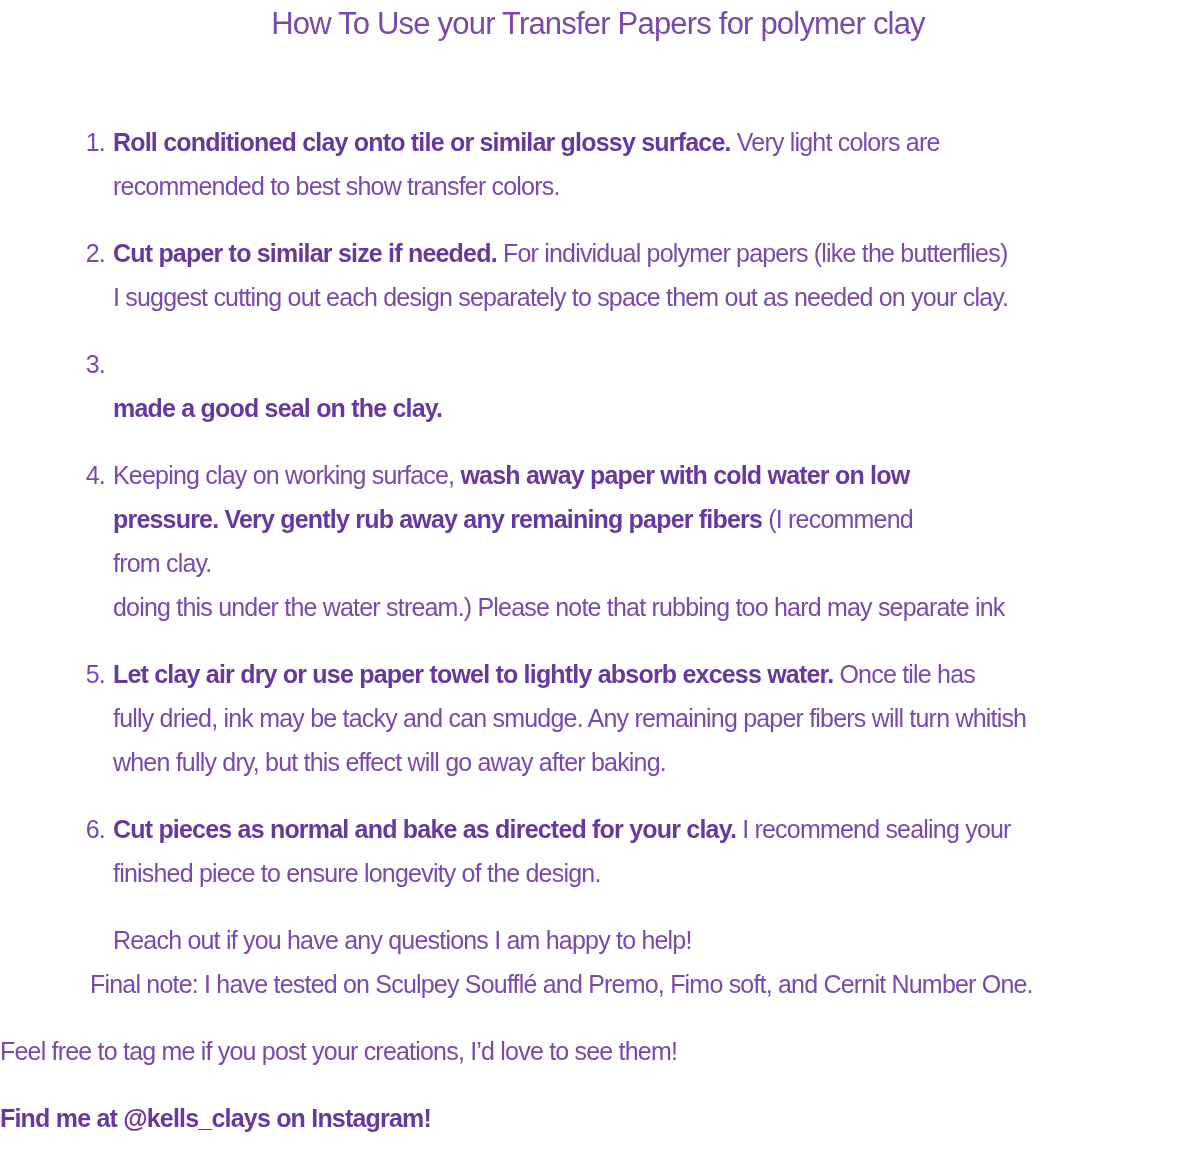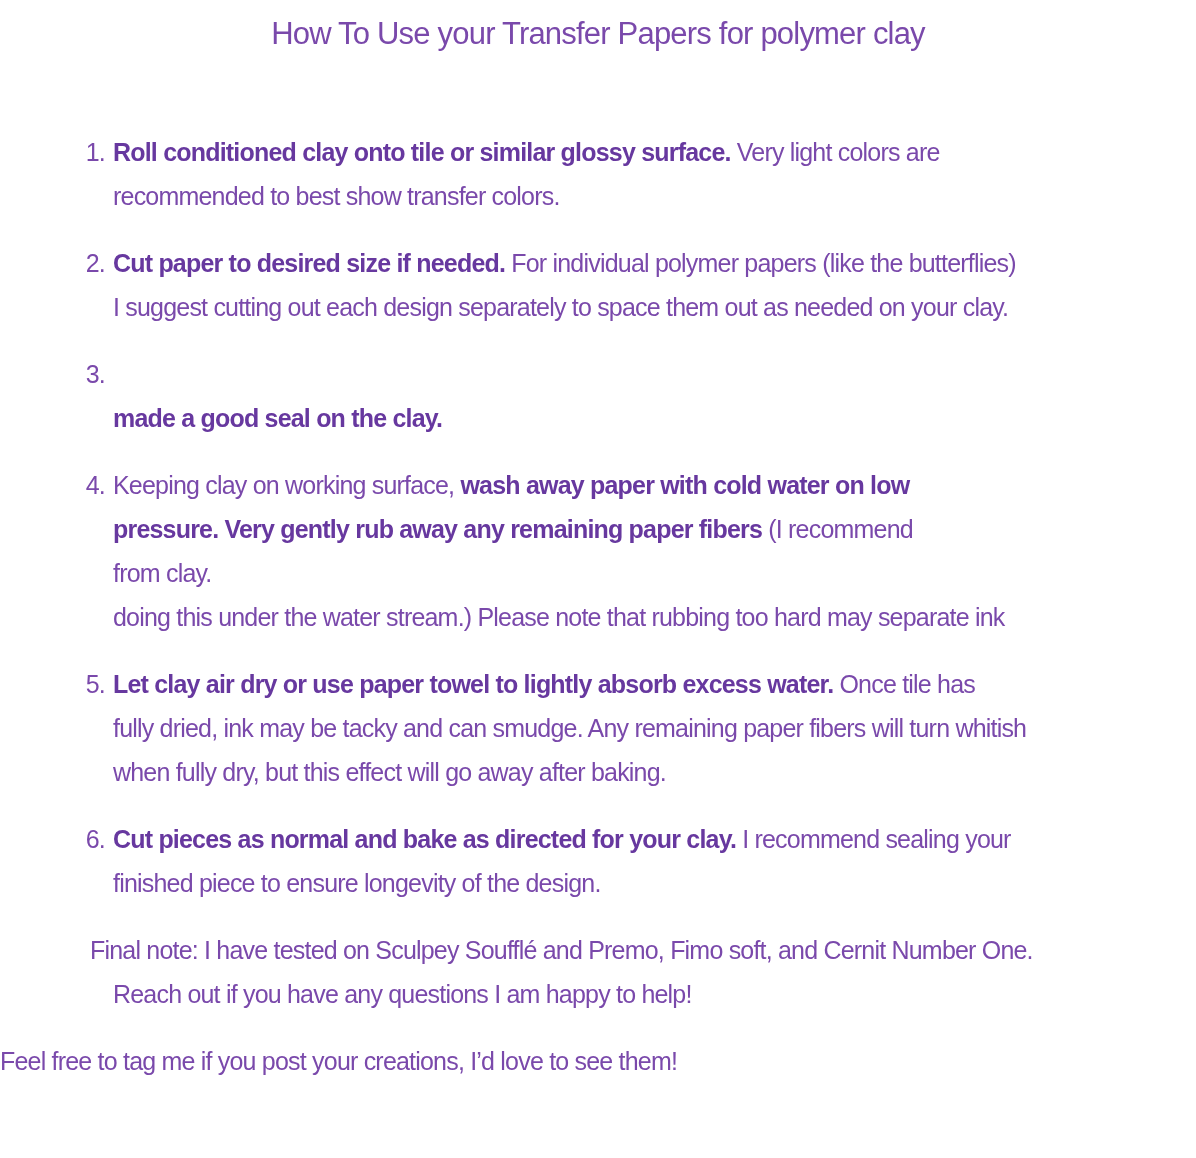--- a/index.html
+++ b/index.html
@@ -11,21 +11,21 @@
   html, body {
     width: 1196px;
     height: 1158px;
     background: var(--bg);
     font-family: "Liberation Sans", "DejaVu Sans", sans-serif;
     overflow: hidden;
   }
   .doc {
     width: 1196px;
     height: 931px;
-    padding-top: 14px;
+    padding-top: 4px;
     color: var(--regular);
   }
   .title {
     text-align: center;
     font-size: 31px;
     font-weight: 500;
     line-height: 40px;
     letter-spacing: -0.8px;
     color: var(--regular);
   }
@@ -72,21 +72,21 @@
 <body>
 
 <div class="doc">
   <div class="title">How To Use your Transfer Papers for polymer clay</div>
   <div class="list">
       <div class="item">
         <div class="line"><span class="marker">1.</span><span class="seg bold">Roll conditioned clay onto tile or similar glossy surface.</span><span class="seg"> Very light colors are</span></div>
         <div class="line"><span class="seg">recommended to best show transfer colors.</span></div>
       </div>
       <div class="item">
-        <div class="line"><span class="marker">2.</span><span class="seg bold">Cut paper to desired size if needed.</span><span class="seg"> For individual polymer papers (like the butterflies)</span></div>
+        <div class="line"><span class="marker">2.</span><span class="seg bold">Cut paper to similar size if needed.</span><span class="seg"> For individual polymer papers (like the butterflies)</span></div>
         <div class="line"><span class="seg">I suggest cutting out each design separately to space them out as needed on your clay.</span></div>
       </div>
       <div class="item">
         <div class="line"><span class="marker">3.</span></div>
         <div class="line"><span class="seg bold">made a good seal on the clay.</span></div>
       </div>
       <div class="item">
         <div class="line"><span class="marker">4.</span><span class="seg">Keeping clay on working surface, </span><span class="seg bold">wash away paper with cold water on low</span></div>
         <div class="line"><span class="seg bold">pressure. Very gently rub away any remaining paper fibers</span><span class="seg"> (I recommend</span></div>
         <div class="line"><span class="seg">from clay.</span></div>
@@ -95,18 +95,19 @@
       <div class="item">
         <div class="line"><span class="marker">5.</span><span class="seg bold">Let clay air dry or use paper towel to lightly absorb excess water.</span><span class="seg"> Once tile has</span></div>
         <div class="line"><span class="seg">fully dried, ink may be tacky and can smudge. Any remaining paper fibers will turn whitish</span></div>
         <div class="line"><span class="seg">when fully dry, but this effect will go away after baking.</span></div>
       </div>
       <div class="item">
         <div class="line"><span class="marker">6.</span><span class="seg bold">Cut pieces as normal and bake as directed for your clay.</span><span class="seg"> I recommend sealing your</span></div>
         <div class="line"><span class="seg">finished piece to ensure longevity of the design.</span></div>
       </div>
       <div class="item">
+        <div class="line"><span class="seg">Reach out if you have any questions I am happy to help!</span></div>
         <div class="line outdent"><span class="seg">Final note: I have tested on Sculpey Soufflé and Premo, Fimo soft, and Cernit Number One.</span></div>
-        <div class="line"><span class="seg">Reach out if you have any questions I am happy to help!</span></div>
       </div>
     </div>
   <div class="footer-line tagline">Feel free to tag me if you post your creations, I’d love to see them!</div>
+  <div class="footer-line instagram">Find me at @kells_clays on Instagram!</div>
 </div>
 
 </body></html>

